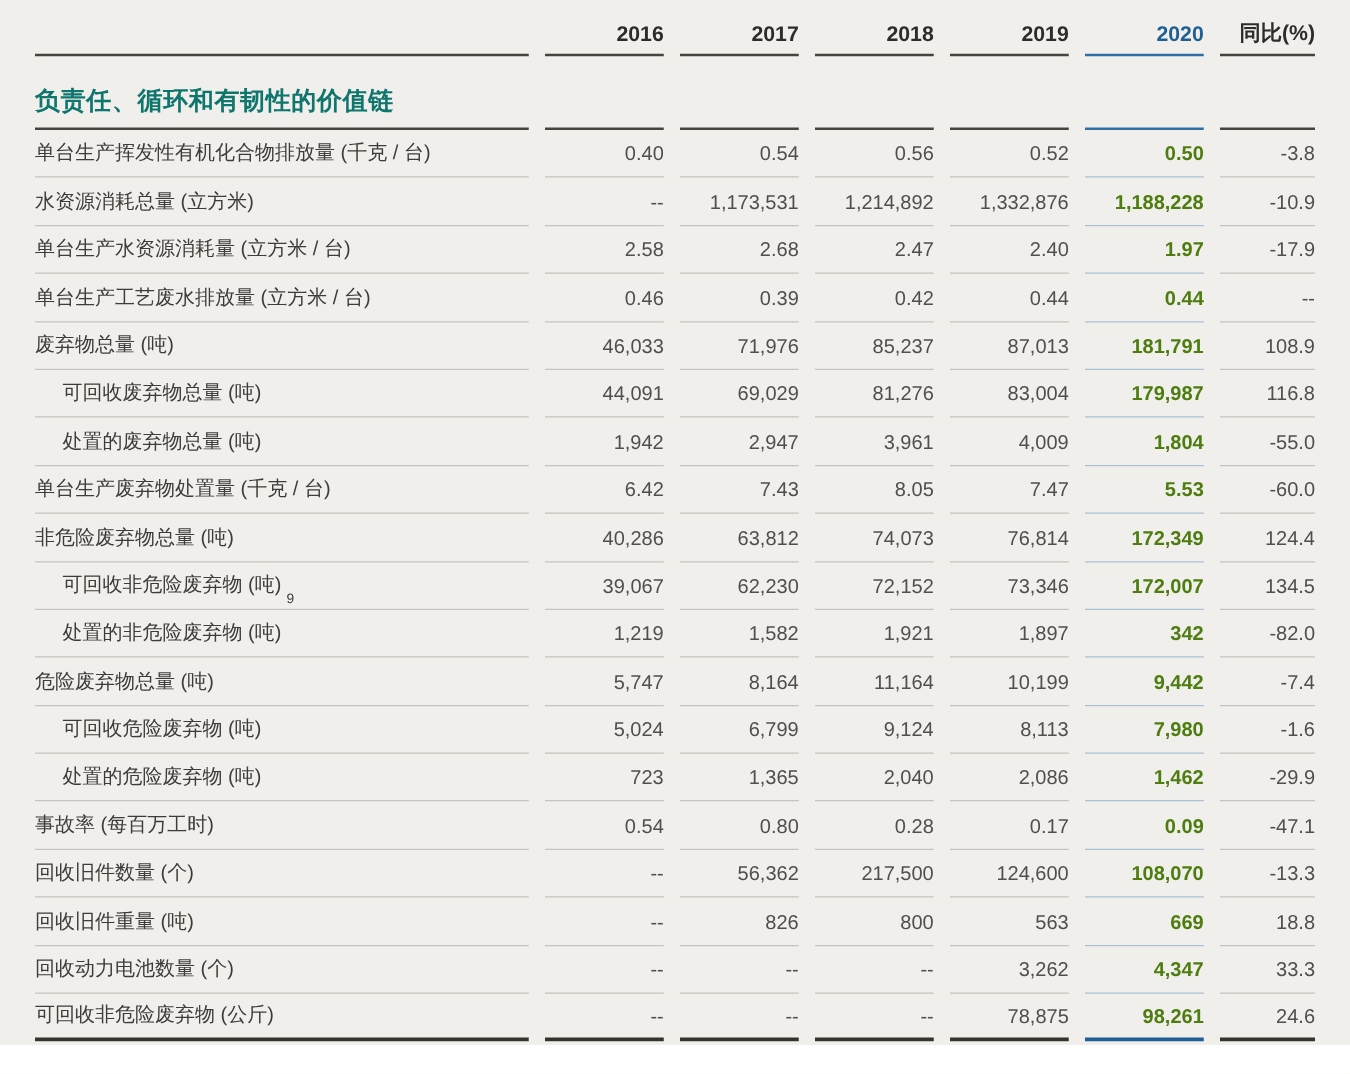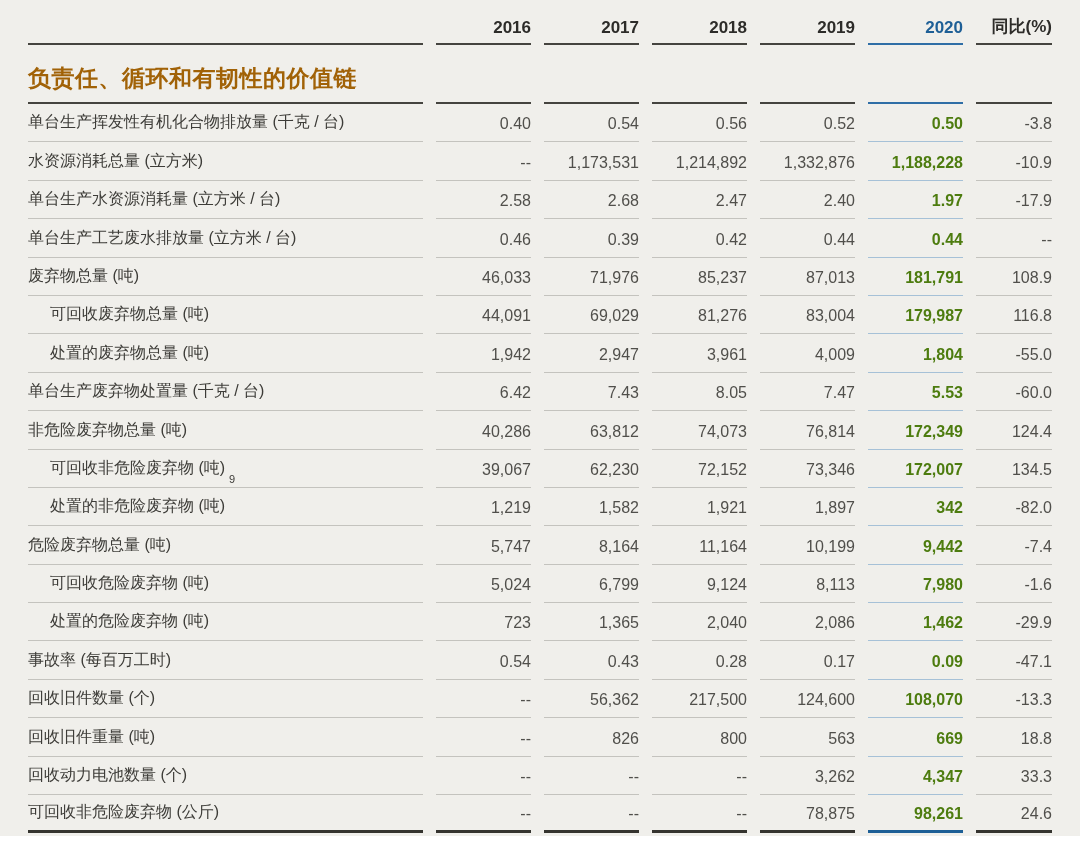--- a/index.html
+++ b/index.html
@@ -27,21 +27,21 @@
     padding-bottom:5px;
     font-weight:bold;font-size:17px;color:#2d2c29;
   }
   .header-row .cell.hl{color:#1e5f96;border-bottom-color:#2f6ea6;}
 
   
   .section-row{height:59px;}
   .section-row .cell{border-bottom:2px solid #45443f;padding-bottom:8px;}
   .section-row .cell.hl{border-bottom-color:#2f6ea6;}
   .section-row .label{
-    font-weight:bold;font-size:23px;color:#a16207;letter-spacing:0.5px;
+    font-weight:bold;font-size:20px;color:#0f766e;letter-spacing:0.5px;
   }
 
   
   .datarow{height:38.4px;}
   .datarow .cell{
     border-bottom:1px solid #c4c3be;
     padding-bottom:8px;
     font-size:16px;color:#504f4b;
   }
   .datarow .cell.label{color:#3d3c38;}
@@ -233,21 +233,21 @@
         <div class="cell num">2,040</div>
         <div class="cell num">2,086</div>
         <div class="cell num hl">1,462</div>
         <div class="cell num">-29.9</div>
       </div>
       <div class="grid datarow">
         <div class="cell label">
           <span>事故率 (每百万工时)</span>
         </div>
         <div class="cell num">0.54</div>
-        <div class="cell num">0.43</div>
+        <div class="cell num">0.80</div>
         <div class="cell num">0.28</div>
         <div class="cell num">0.17</div>
         <div class="cell num hl">0.09</div>
         <div class="cell num">-47.1</div>
       </div>
       <div class="grid datarow">
         <div class="cell label">
           <span>回收旧件数量 (个)</span>
         </div>
         <div class="cell num">--</div>

